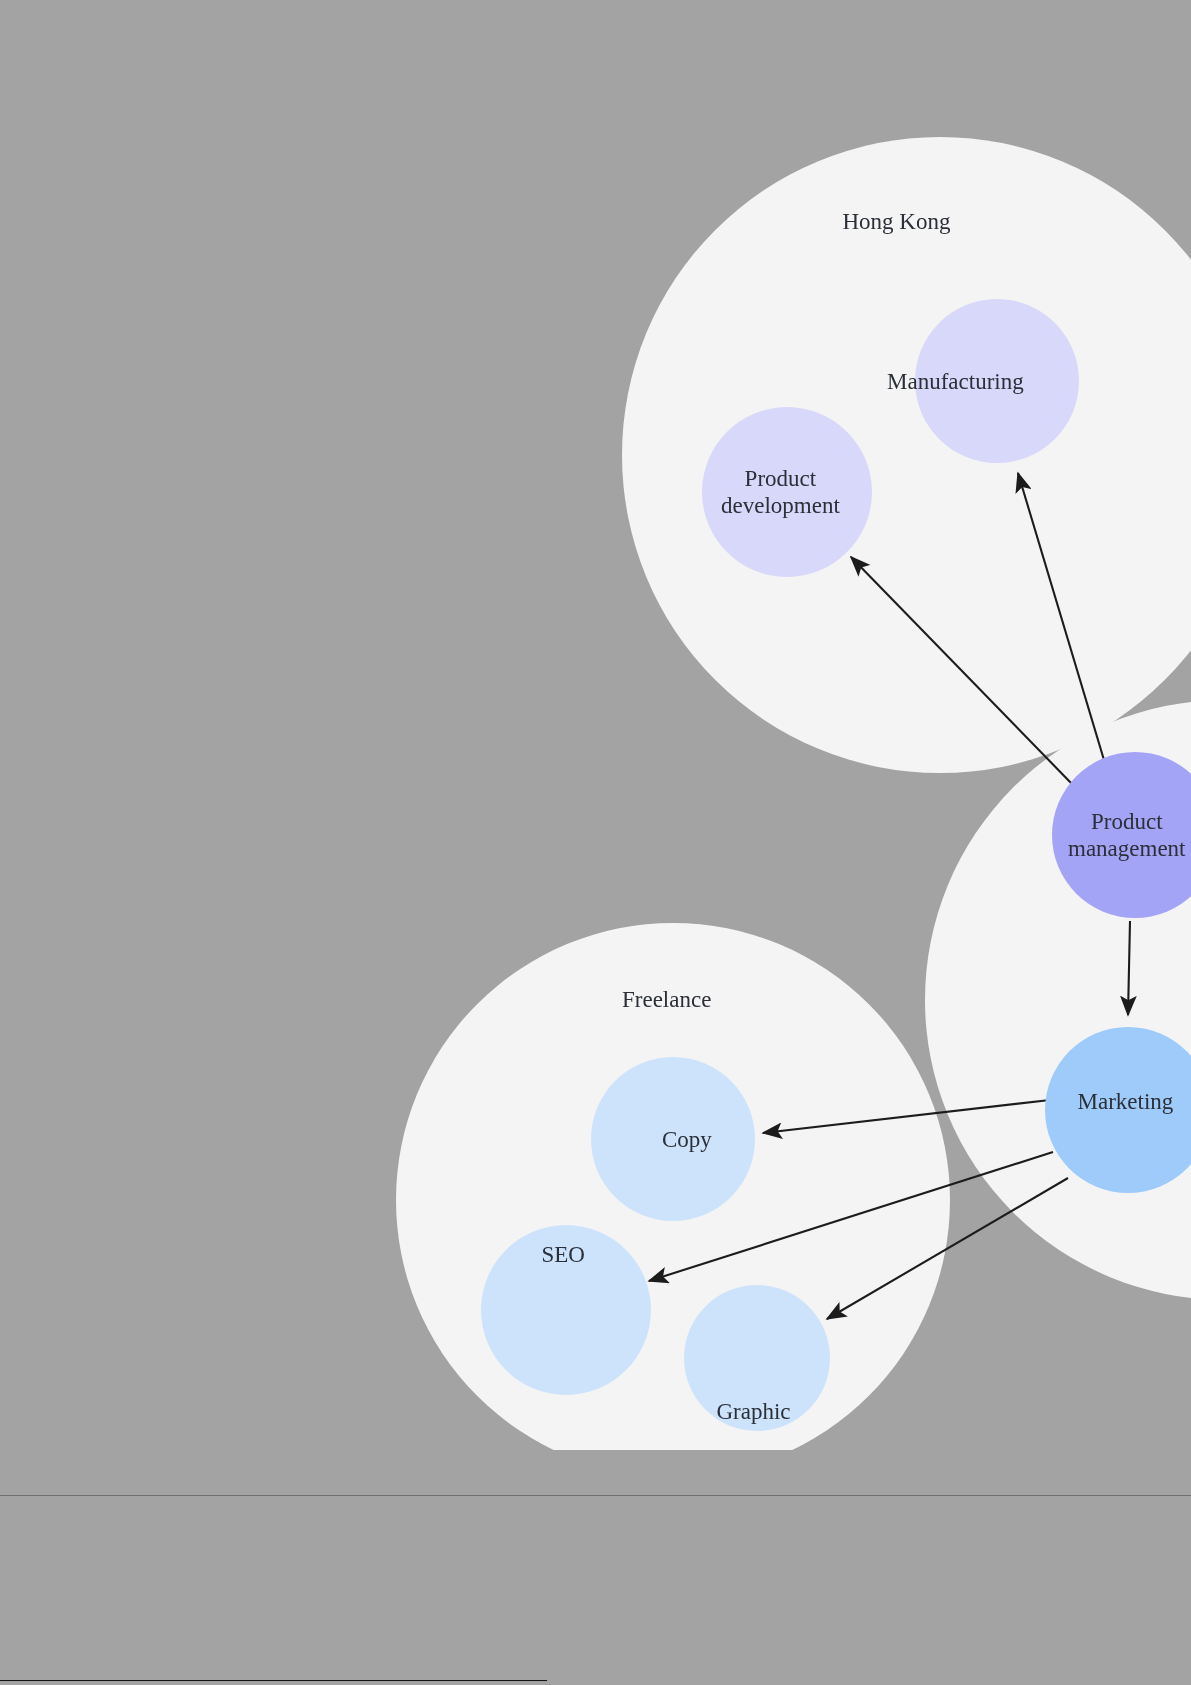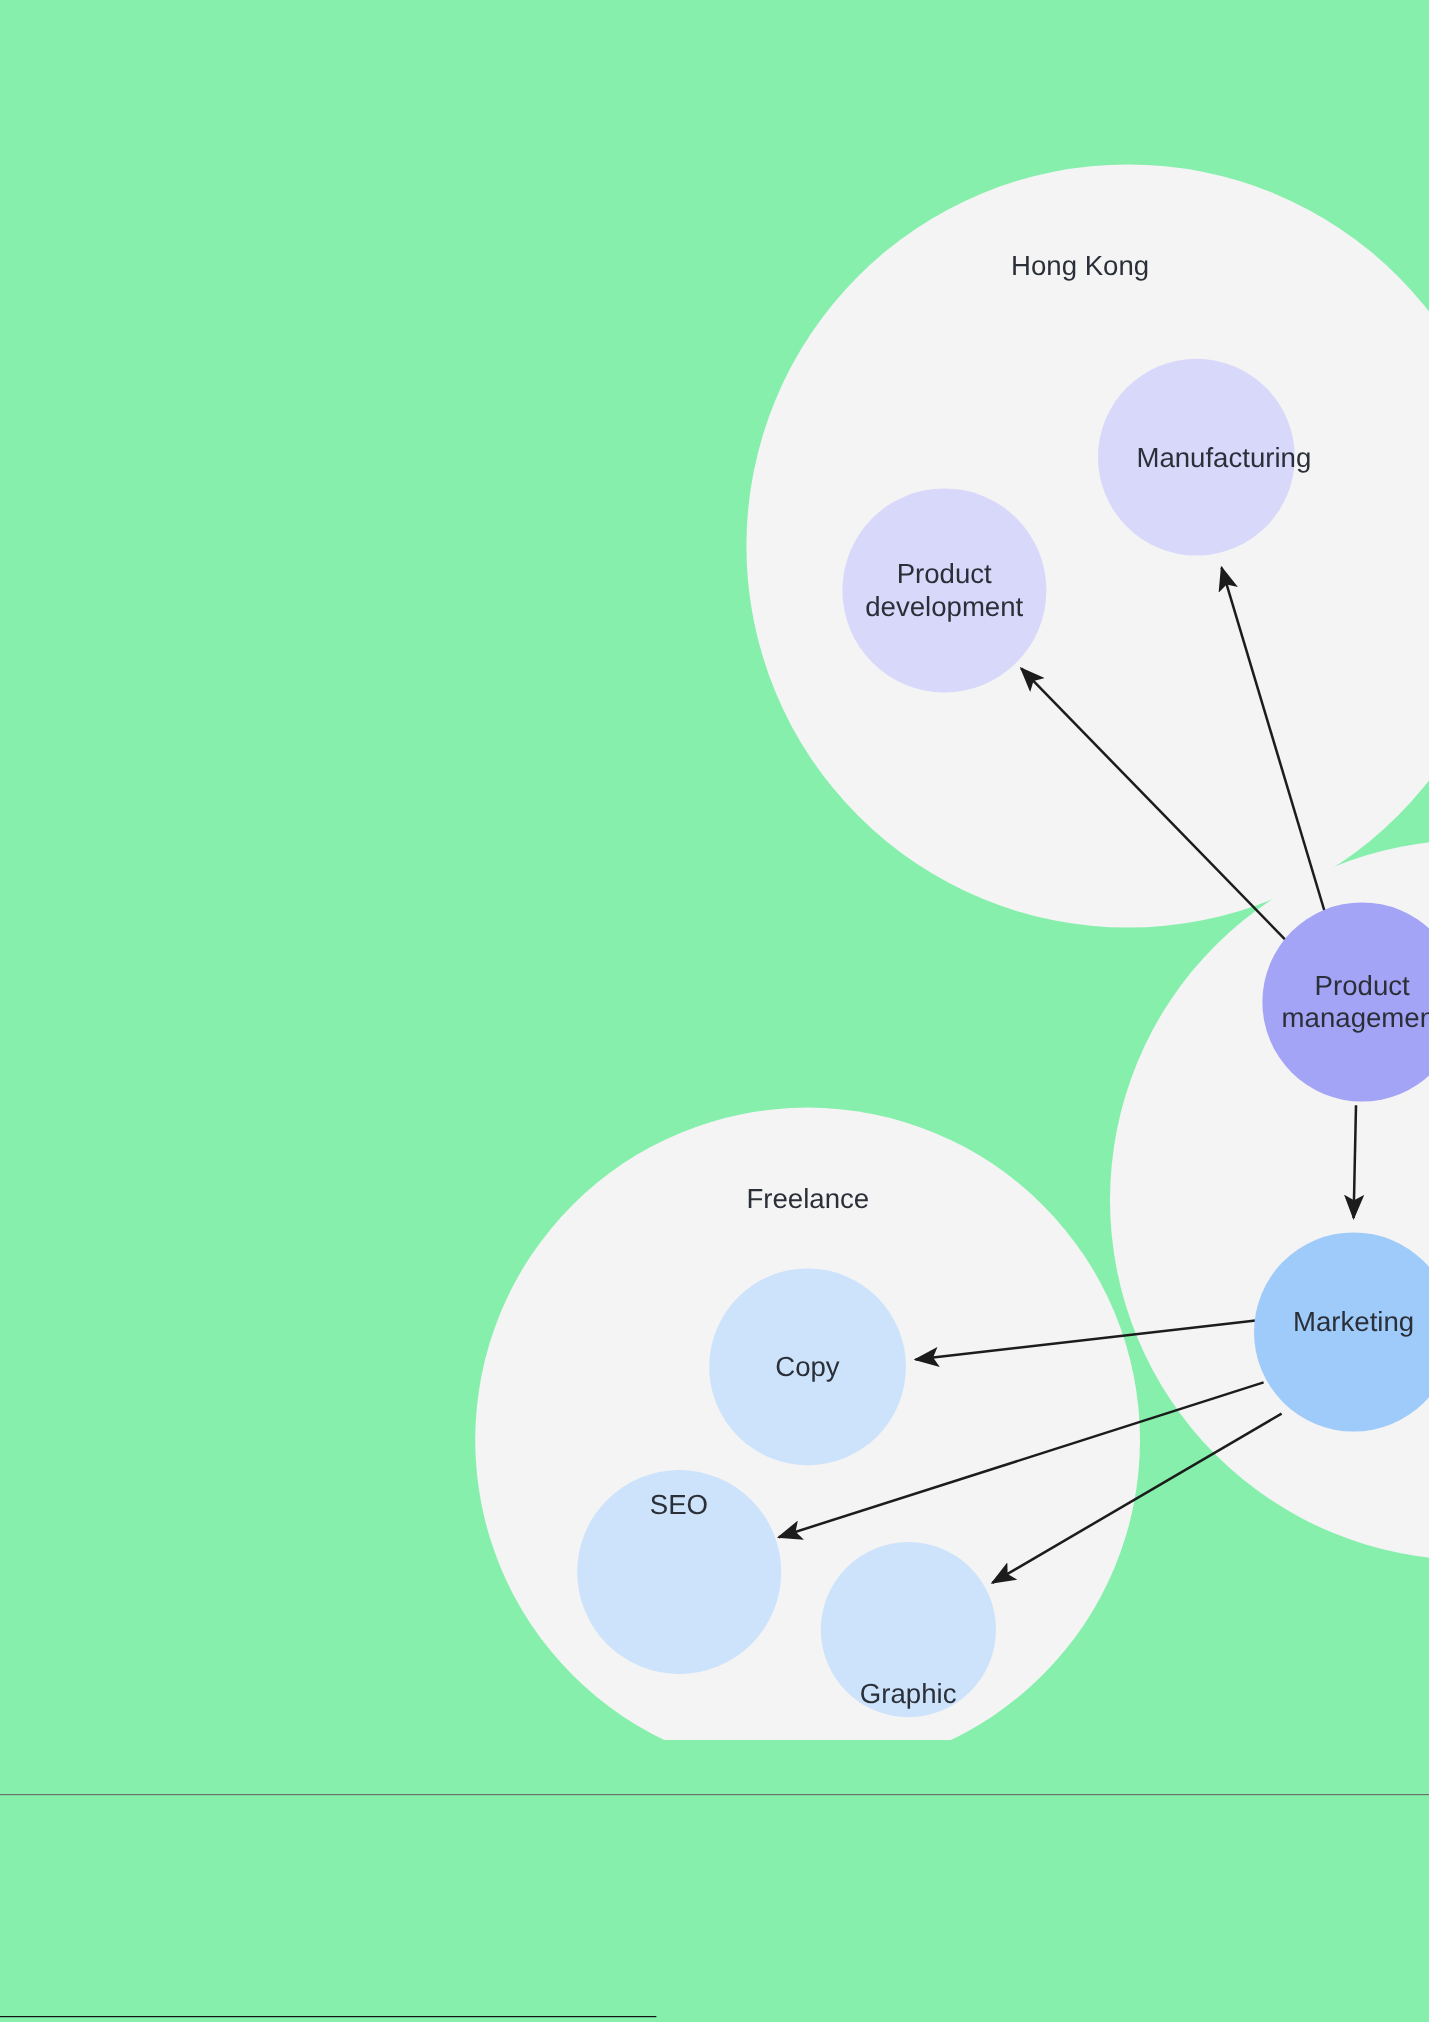--- a/index.html
+++ b/index.html
@@ -1,19 +1,19 @@
 <!DOCTYPE html>
 <html><head>
 <meta charset="utf-8">
 <style>
   html,body{margin:0;padding:0;background:#ffffff;}
   body{width:1191px;height:1685px;position:relative;overflow:hidden;
        font-family:"Liberation Sans","DejaVu Sans",sans-serif;}
 
-  #page{position:absolute;inset:0;background:#86efac;}
+  #page{position:absolute;inset:0;background:#a3a3a3;font-family:Liberation Serif, serif;}
 
   #diagram{position:absolute;left:0;top:0;width:1191px;height:1450px;overflow:hidden;}
   #diagram svg{position:absolute;left:0;top:0;}
 
   .cluster-label,.node-label{
     position:absolute;
     color:#2b2f38;
     text-align:center;
     line-height:1.18;
     white-space:pre;
@@ -57,27 +57,27 @@
           <circle cx="1135" cy="835" r="83" fill="#a4a4f6"></circle>
           <circle cx="1128" cy="1110" r="83" fill="#9ecbfa"></circle>
           <circle cx="673" cy="1139" r="82" fill="#cde3fb"></circle>
           <circle cx="566" cy="1310" r="85" fill="#cde3fb"></circle>
           <circle cx="757" cy="1358" r="73" fill="#cde3fb"></circle>
         </g>
     </svg>
     <div id="labels-layer">
         <div class="cluster-label" style="left: 842.5px; top: 208px; width: auto; text-align: left; padding-left: 0px;">Hong Kong</div>
         <div class="cluster-label" style="left: 622px; top: 986px; width: auto; text-align: right; padding-left: 0px;">Freelance</div>
-        <div class="node-label" style="left: 947px; top: 367.5px;">Manufacturing</div>
+        <div class="node-label" style="left: 887px; top: 367.5px;">Manufacturing</div>
         <div class="node-label" style="left: 721px; top: 465px;">Product
 development</div>
         <div class="node-label" style="left: 1068px; top: 808px;">Product
 management</div>
         <div class="node-label" style="left: 1077.5px; top: 1088px;">Marketing</div>
-        <div class="node-label" style="left: 646px; top: 1125.5px;">Copy</div>
+        <div class="node-label" style="left: 662px; top: 1125.5px;">Copy</div>
         <div class="node-label" style="left: 541.5px; top: 1241px;">SEO</div>
         <div class="node-label" style="left: 716.5px; top: 1398px;">Graphic</div>
       </div>
   </div>
 
   <div class="rule" id="rule-top" style="top: 1495px;"></div>
   <div class="rule-bottom" id="rule-bottom" style="top: 1680px;"></div>
 
 </div>
 

